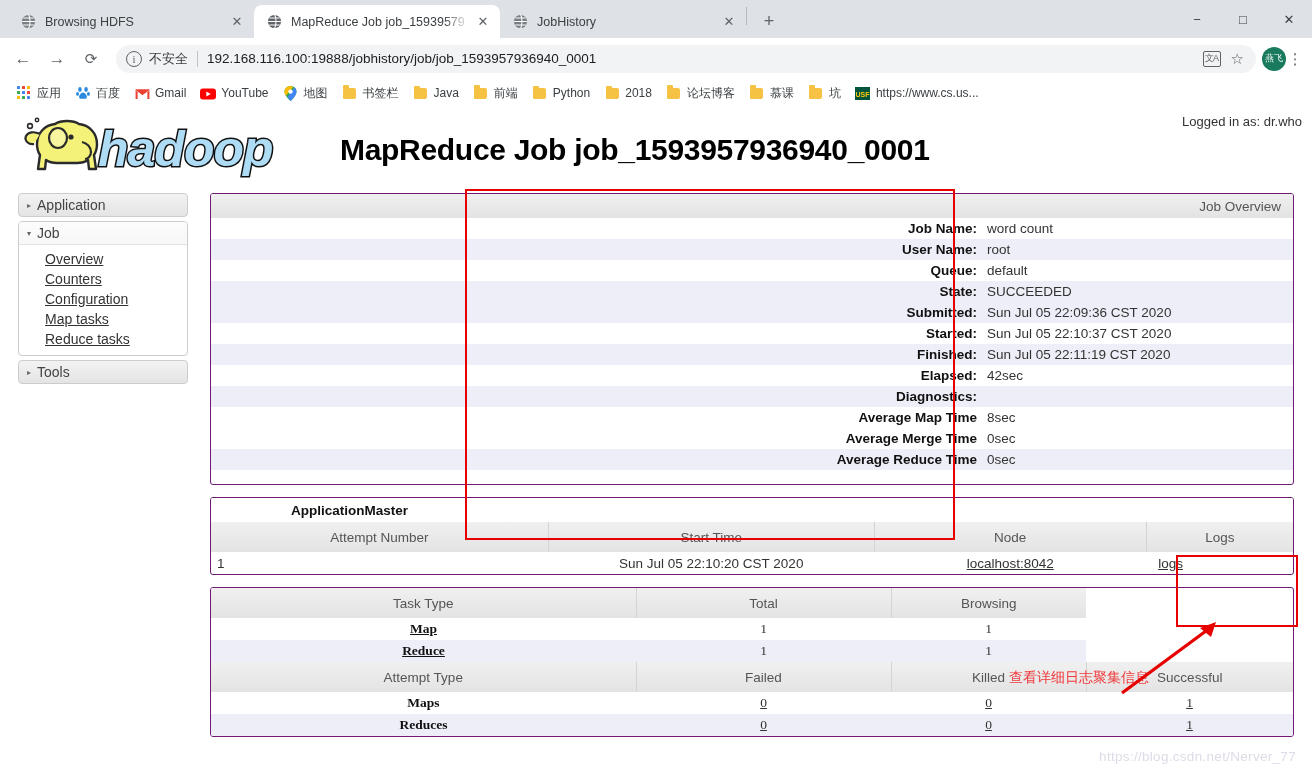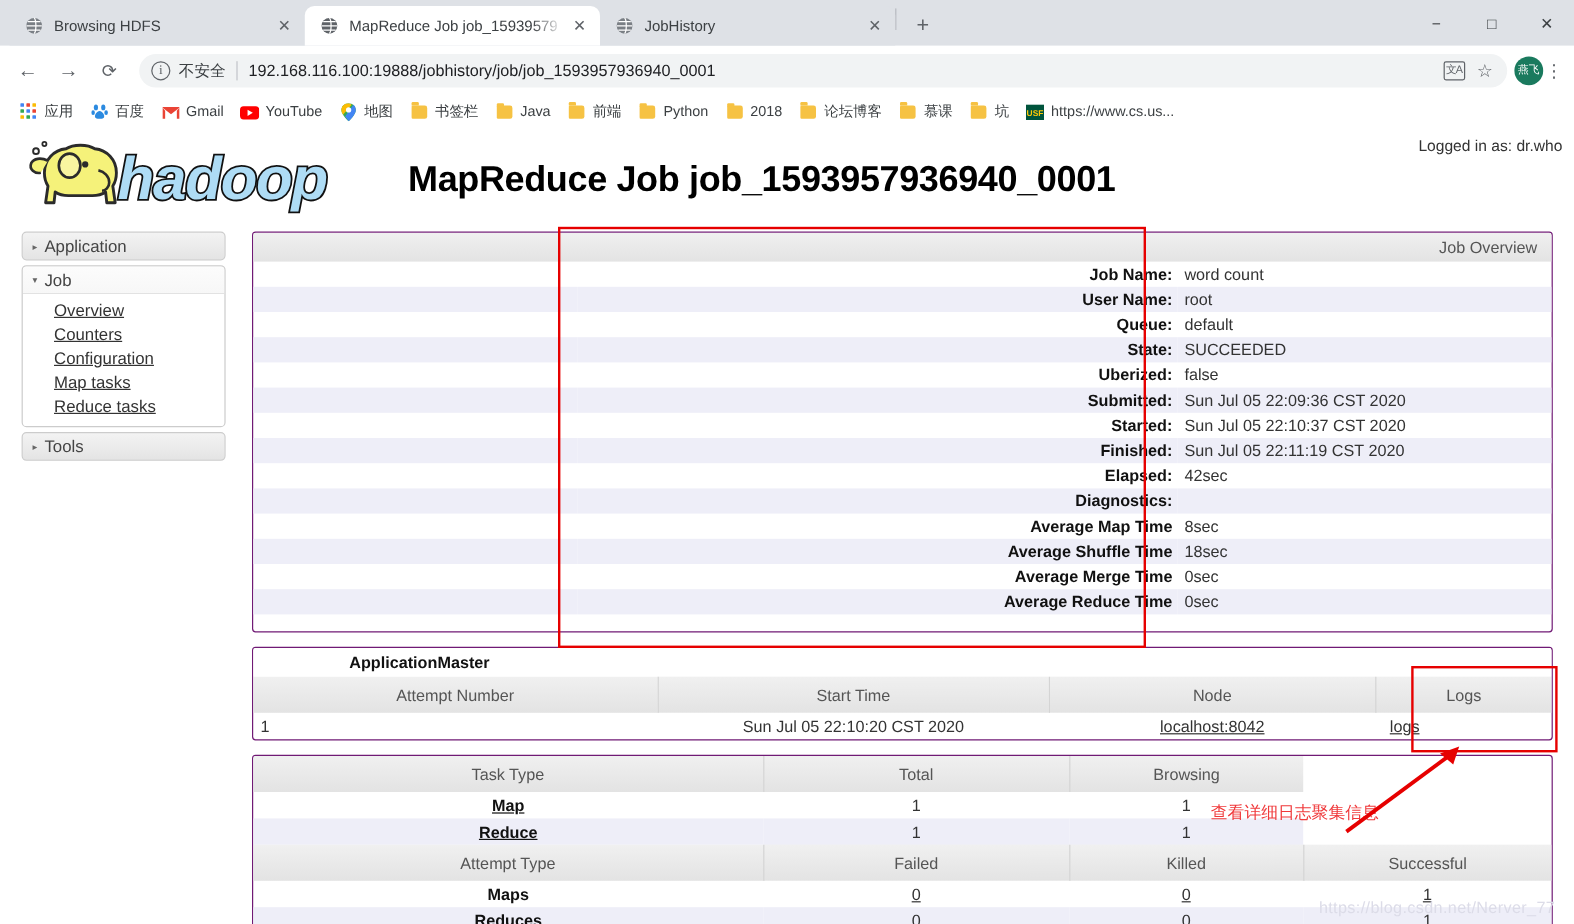--- a/index.html
+++ b/index.html
@@ -209,21 +209,21 @@
   
   .amt td { padding: 3px 8px; height: 22px; color: #333; }
   .amt .am-label {
     font-weight: bold; color: #111; padding-left: 80px; text-align: left;
     background: #fff; height: 24px;
   }
   .amt .c { text-align: center; }
   .amt a { color: #333; text-decoration: underline; }
 
   
-  .tsk td { padding: 3px 8px; height: 22px; text-align: center; color: #333; }
+  .tsk td { padding: 3px 8px; height: 22px; text-align: center; color: #333; font-family: Liberation Serif, serif; }
   .tsk tr.alt td { background: #eeeef8; }
   .tsk .bold { font-weight: bold; color: #111; }
   .tsk a { color: #111; text-decoration: underline; font-weight: bold; }
   .tsk a.num { font-weight: normal; color: #333; }
 
   
   .redbox {
     position: absolute; border: 2.2px solid #e60000;
     pointer-events: none; z-index: 5;
   }
@@ -492,25 +492,20 @@
             <tr>
               <td class="spacer"></td>
               <td class="k">Queue:</td>
               <td class="v">default</td>
             </tr>
             <tr class="alt">
               <td class="spacer"></td>
               <td class="k">State:</td>
               <td class="v">SUCCEEDED</td>
             </tr>
-            <tr>
-              <td class="spacer"></td>
-              <td class="k">Uberized:</td>
-              <td class="v">false</td>
-            </tr>
             <tr class="alt">
               <td class="spacer"></td>
               <td class="k">Submitted:</td>
               <td class="v">Sun Jul 05 22:09:36 CST 2020</td>
             </tr>
             <tr>
               <td class="spacer"></td>
               <td class="k">Started:</td>
               <td class="v">Sun Jul 05 22:10:37 CST 2020</td>
             </tr>
@@ -526,25 +521,20 @@
             </tr>
             <tr class="alt">
               <td class="spacer"></td>
               <td class="k">Diagnostics:</td>
               <td class="v"></td>
             </tr>
             <tr>
               <td class="spacer"></td>
               <td class="k">Average Map Time</td>
               <td class="v">8sec</td>
-            </tr>
-            <tr class="alt">
-              <td class="spacer"></td>
-              <td class="k">Average Shuffle Time</td>
-              <td class="v">18sec</td>
             </tr>
             <tr>
               <td class="spacer"></td>
               <td class="k">Average Merge Time</td>
               <td class="v">0sec</td>
             </tr>
             <tr class="alt">
               <td class="spacer"></td>
               <td class="k">Average Reduce Time</td>
               <td class="v">0sec</td>

